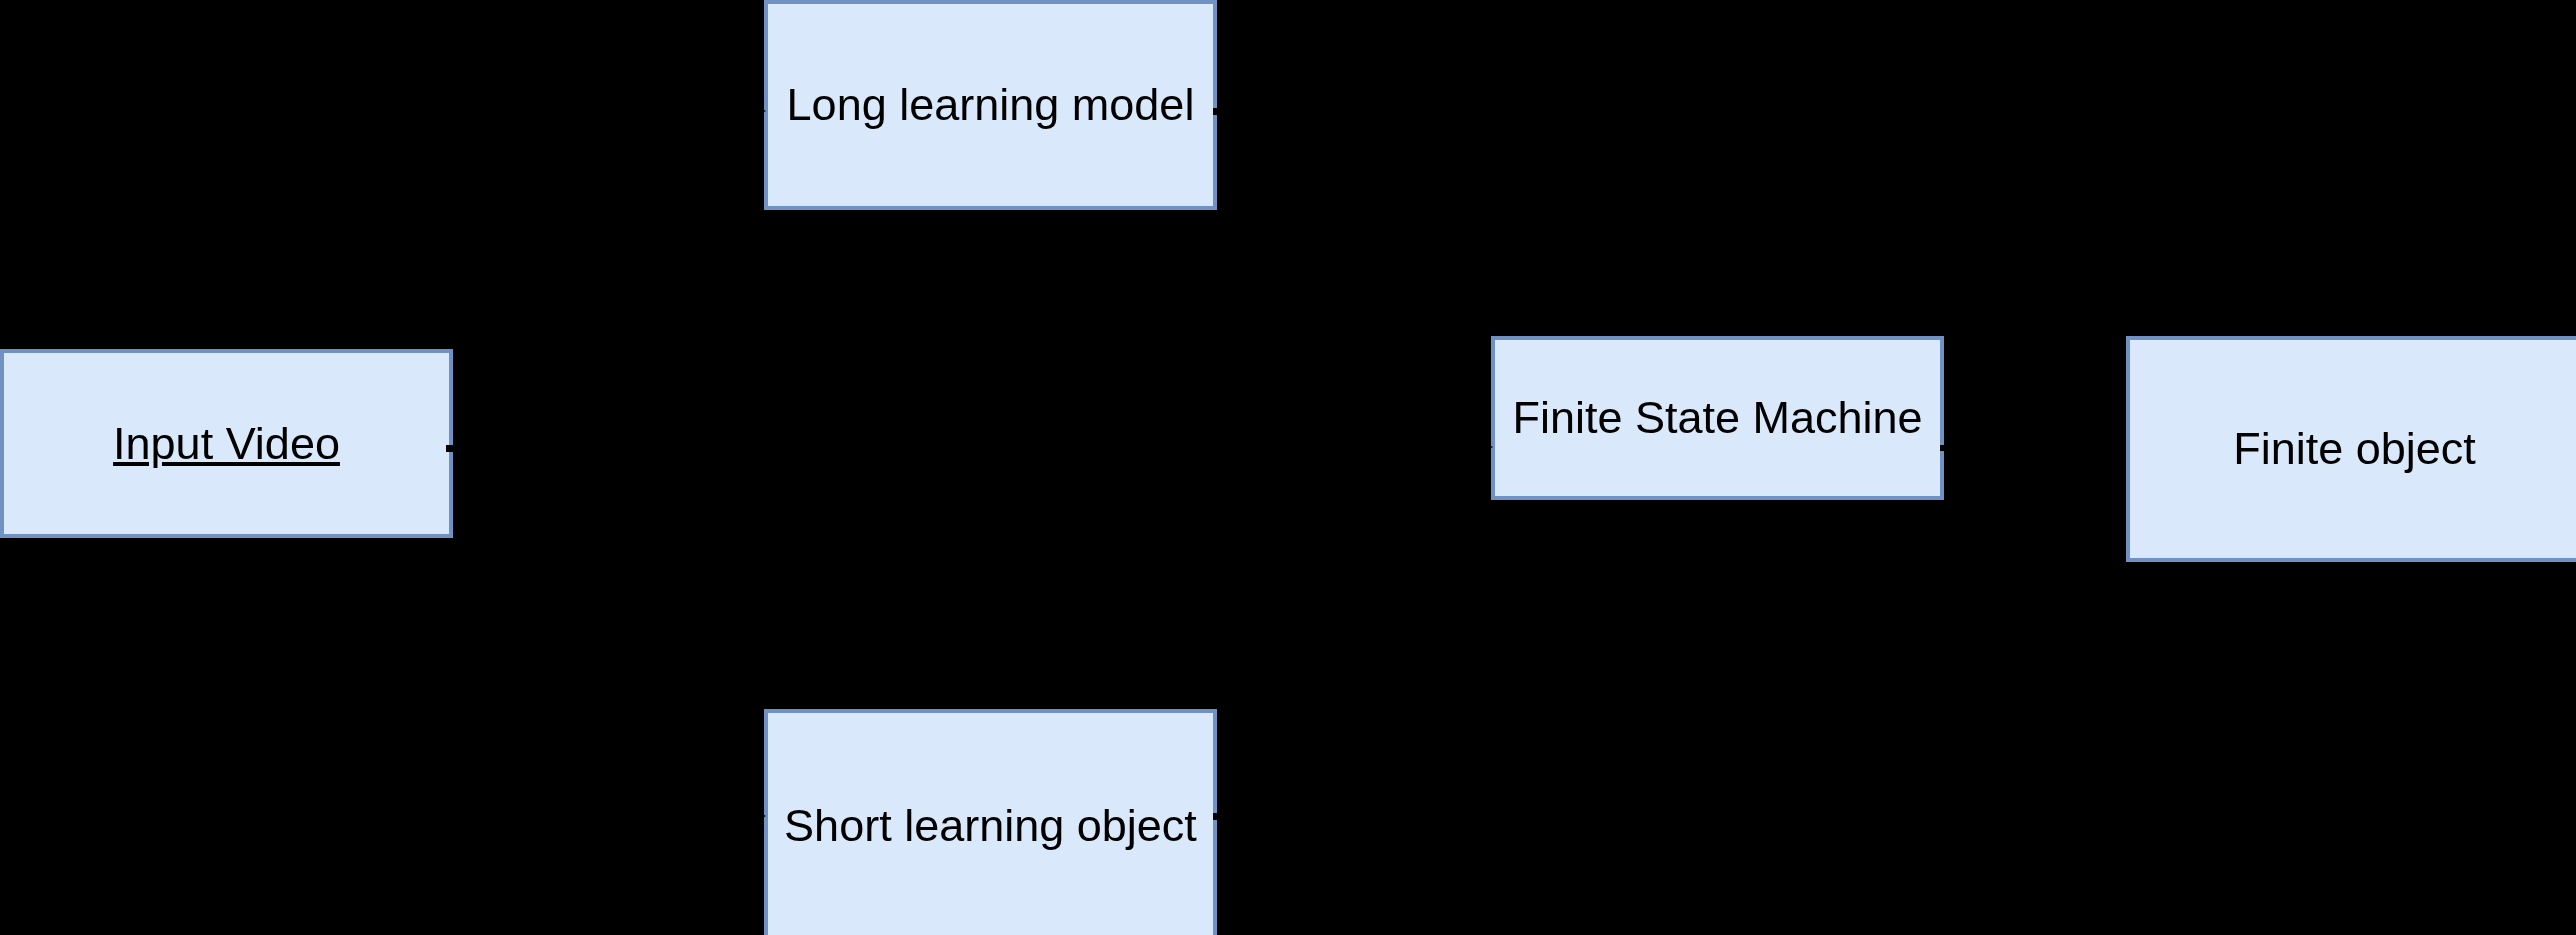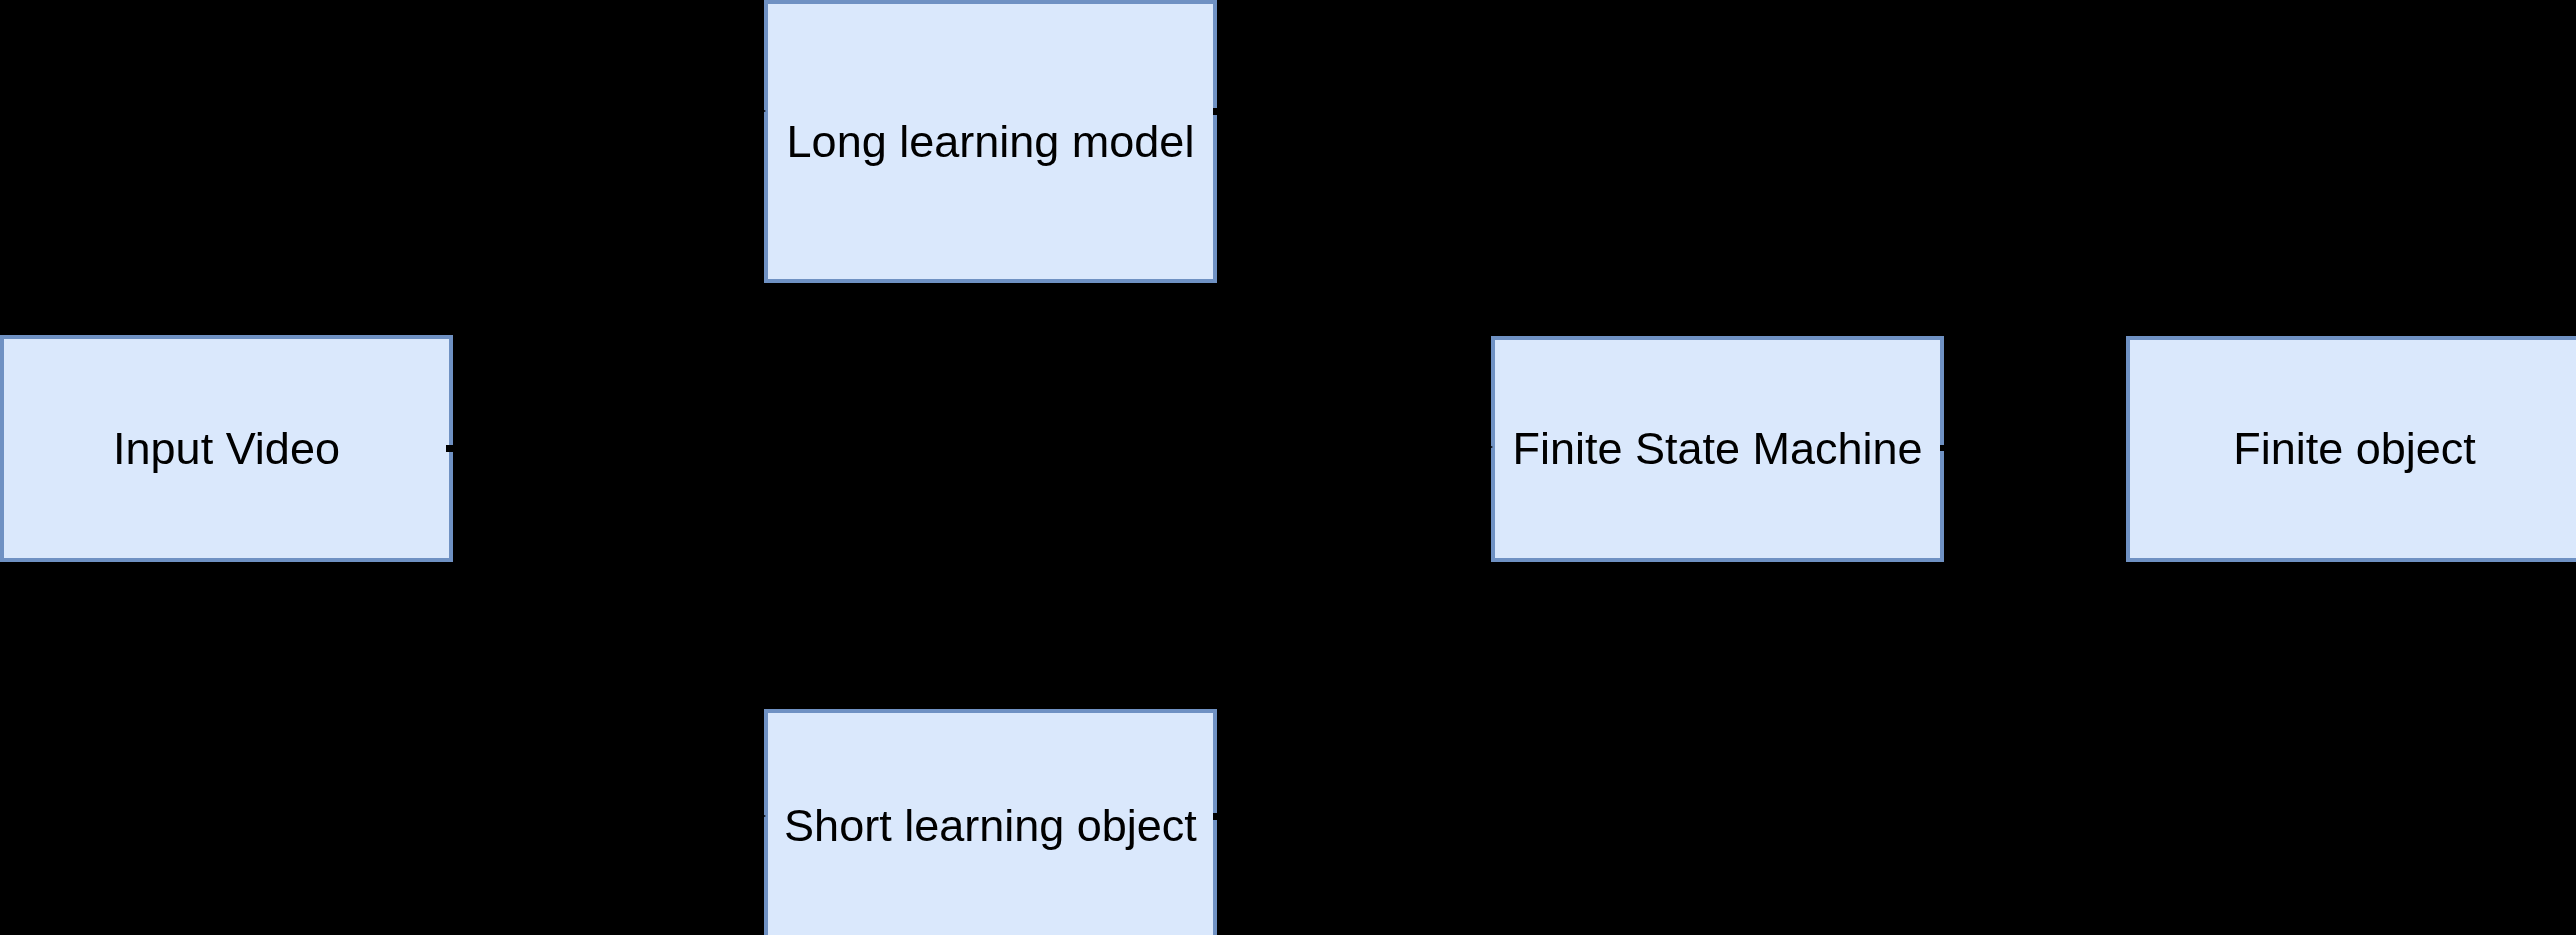--- a/index.html
+++ b/index.html
@@ -25,23 +25,23 @@
     justify-content: center;
     text-align: center;
   }
   .node .label {
     color: #000000;
     font-size: 45px;
     line-height: 1.1;
     white-space: nowrap;
   }
   
-  .node-long   { left: 764px;  top: 0px;   width: 453px; height: 283px; }
-  .node-input  { left: 0px;    top: 335px; width: 453px; height: 227px; }
-  .node-fsm    { left: 1491px; top: 336px; width: 453px; height: 226px; }
+  .node-long   { left: 764px;  top: 0px;   width: 453px; height: 210px; }
+  .node-input  { left: 0px;    top: 349px; width: 453px; height: 189px; text-decoration: underline; }
+  .node-fsm    { left: 1491px; top: 336px; width: 453px; height: 164px; }
   .node-static { left: 2126px; top: 336px; width: 457px; height: 226px; }
   .node-short  { left: 764px;  top: 709px; width: 453px; height: 233px; }
 
   
   .stub {
     position: absolute;
     background: #000000;
   }
   .stub-tri {
     position: absolute;

